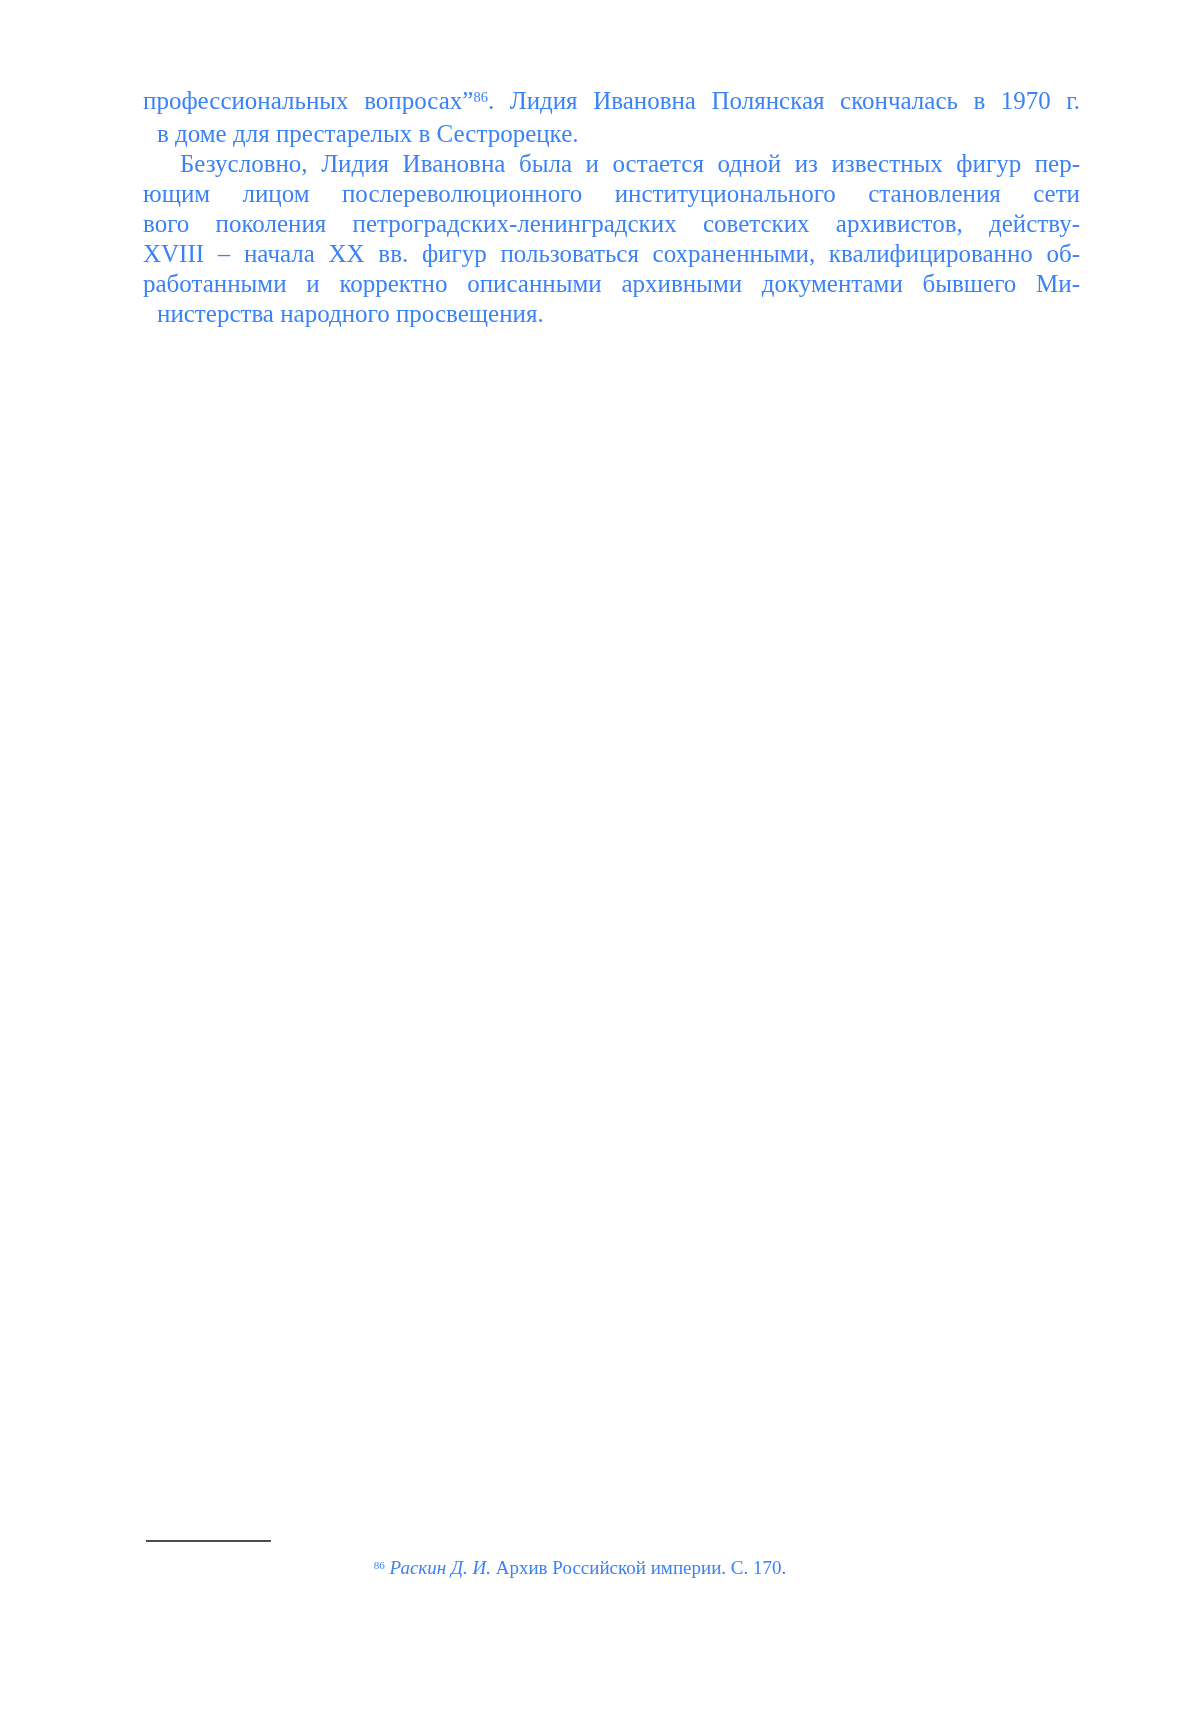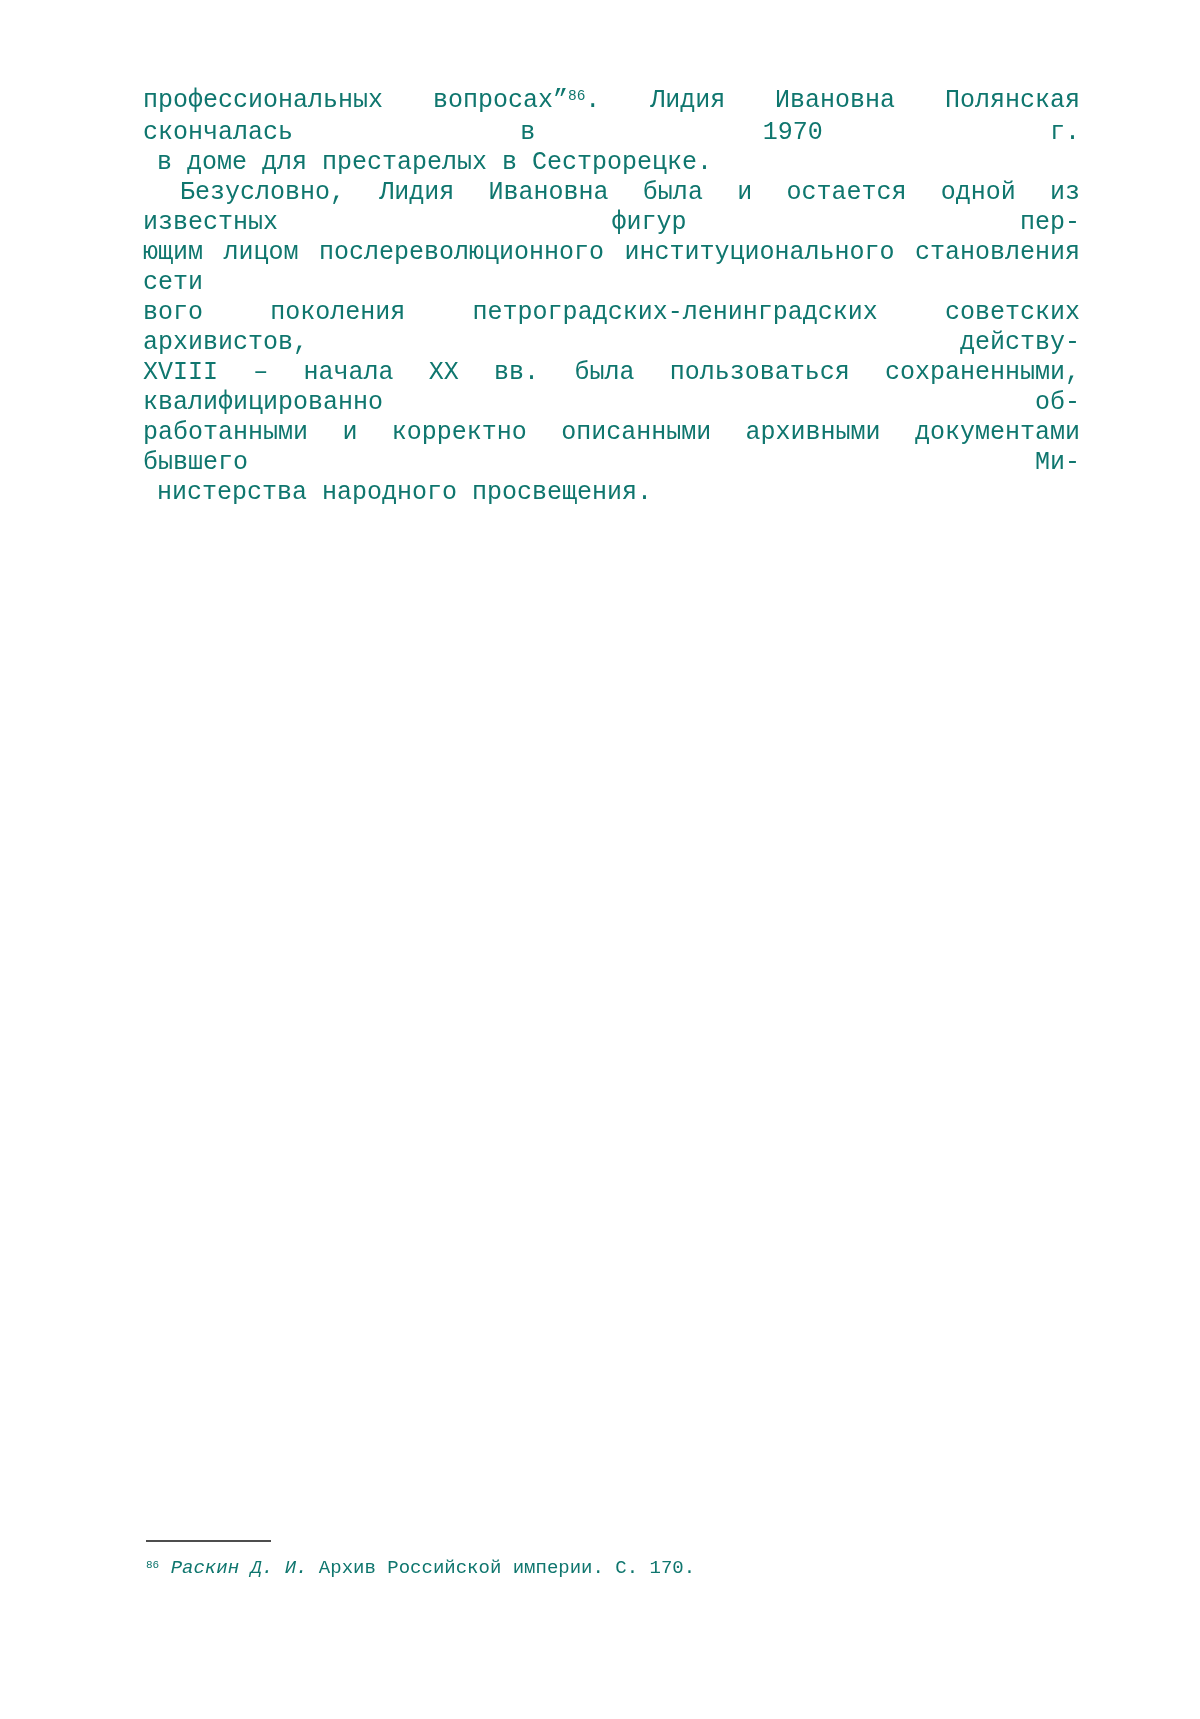--- a/index.html
+++ b/index.html
@@ -43,37 +43,37 @@
   .footnote-rule {
     position: absolute;
     left: 146px;
     top: 1540px;
     width: 125px;
     height: 2px;
     background: #4d4d4d;
   }
   .footnote-line {
     position: absolute;
-    left: 146px;
+    left: 130px;
     top: 1556px;
     width: 900px;
     font-size: 19px;
     line-height: 24px;
-    text-align: left;
+    text-align: center;
   }
 </style>
 </head>
 <body>
 
-<div class="page" style="background: rgb(255, 255, 255); color: #0f766e; font-family: Liberation Mono, monospace;">
+<div class="page" style="background: rgb(255, 255, 255); color: #3b82f6;">
   <div class="body-text" id="body-text">
       <div class="line"><span>профессиональных вопросах”</span><span class="sup">86</span><span>. Лидия Ивановна Полянская скончалась в 1970 г.</span></div>
       <div class="line no-justify"><span>в доме для престарелых в Сестрорецке.</span></div>
       <div class="line indent"><span>Безусловно, Лидия Ивановна была и остается одной из известных фигур пер-</span></div>
       <div class="line"><span>ющим лицом послереволюционного институционального становления сети</span></div>
       <div class="line"><span>вого поколения петроградских-ленинградских советских архивистов, действу-</span></div>
-      <div class="line"><span>XVIII – начала XX вв. была пользоваться сохраненными, квалифицированно об-</span></div>
+      <div class="line"><span>XVIII – начала XX вв. фигур пользоваться сохраненными, квалифицированно об-</span></div>
       <div class="line"><span>работанными и корректно описанными архивными документами бывшего Ми-</span></div>
       <div class="line no-justify"><span>нистерства народного просвещения.</span></div>
     </div>
   <div class="footnote-rule" id="footnote-rule" style="background: rgb(77, 77, 77);"></div>
   <div class="footnote-line" id="footnote-line"><span class="sup">86</span><span> </span><span class="italic">Раскин Д. И.</span><span> Архив Российской империи. С. 170.</span></div>
 </div>
 
 </body></html>

